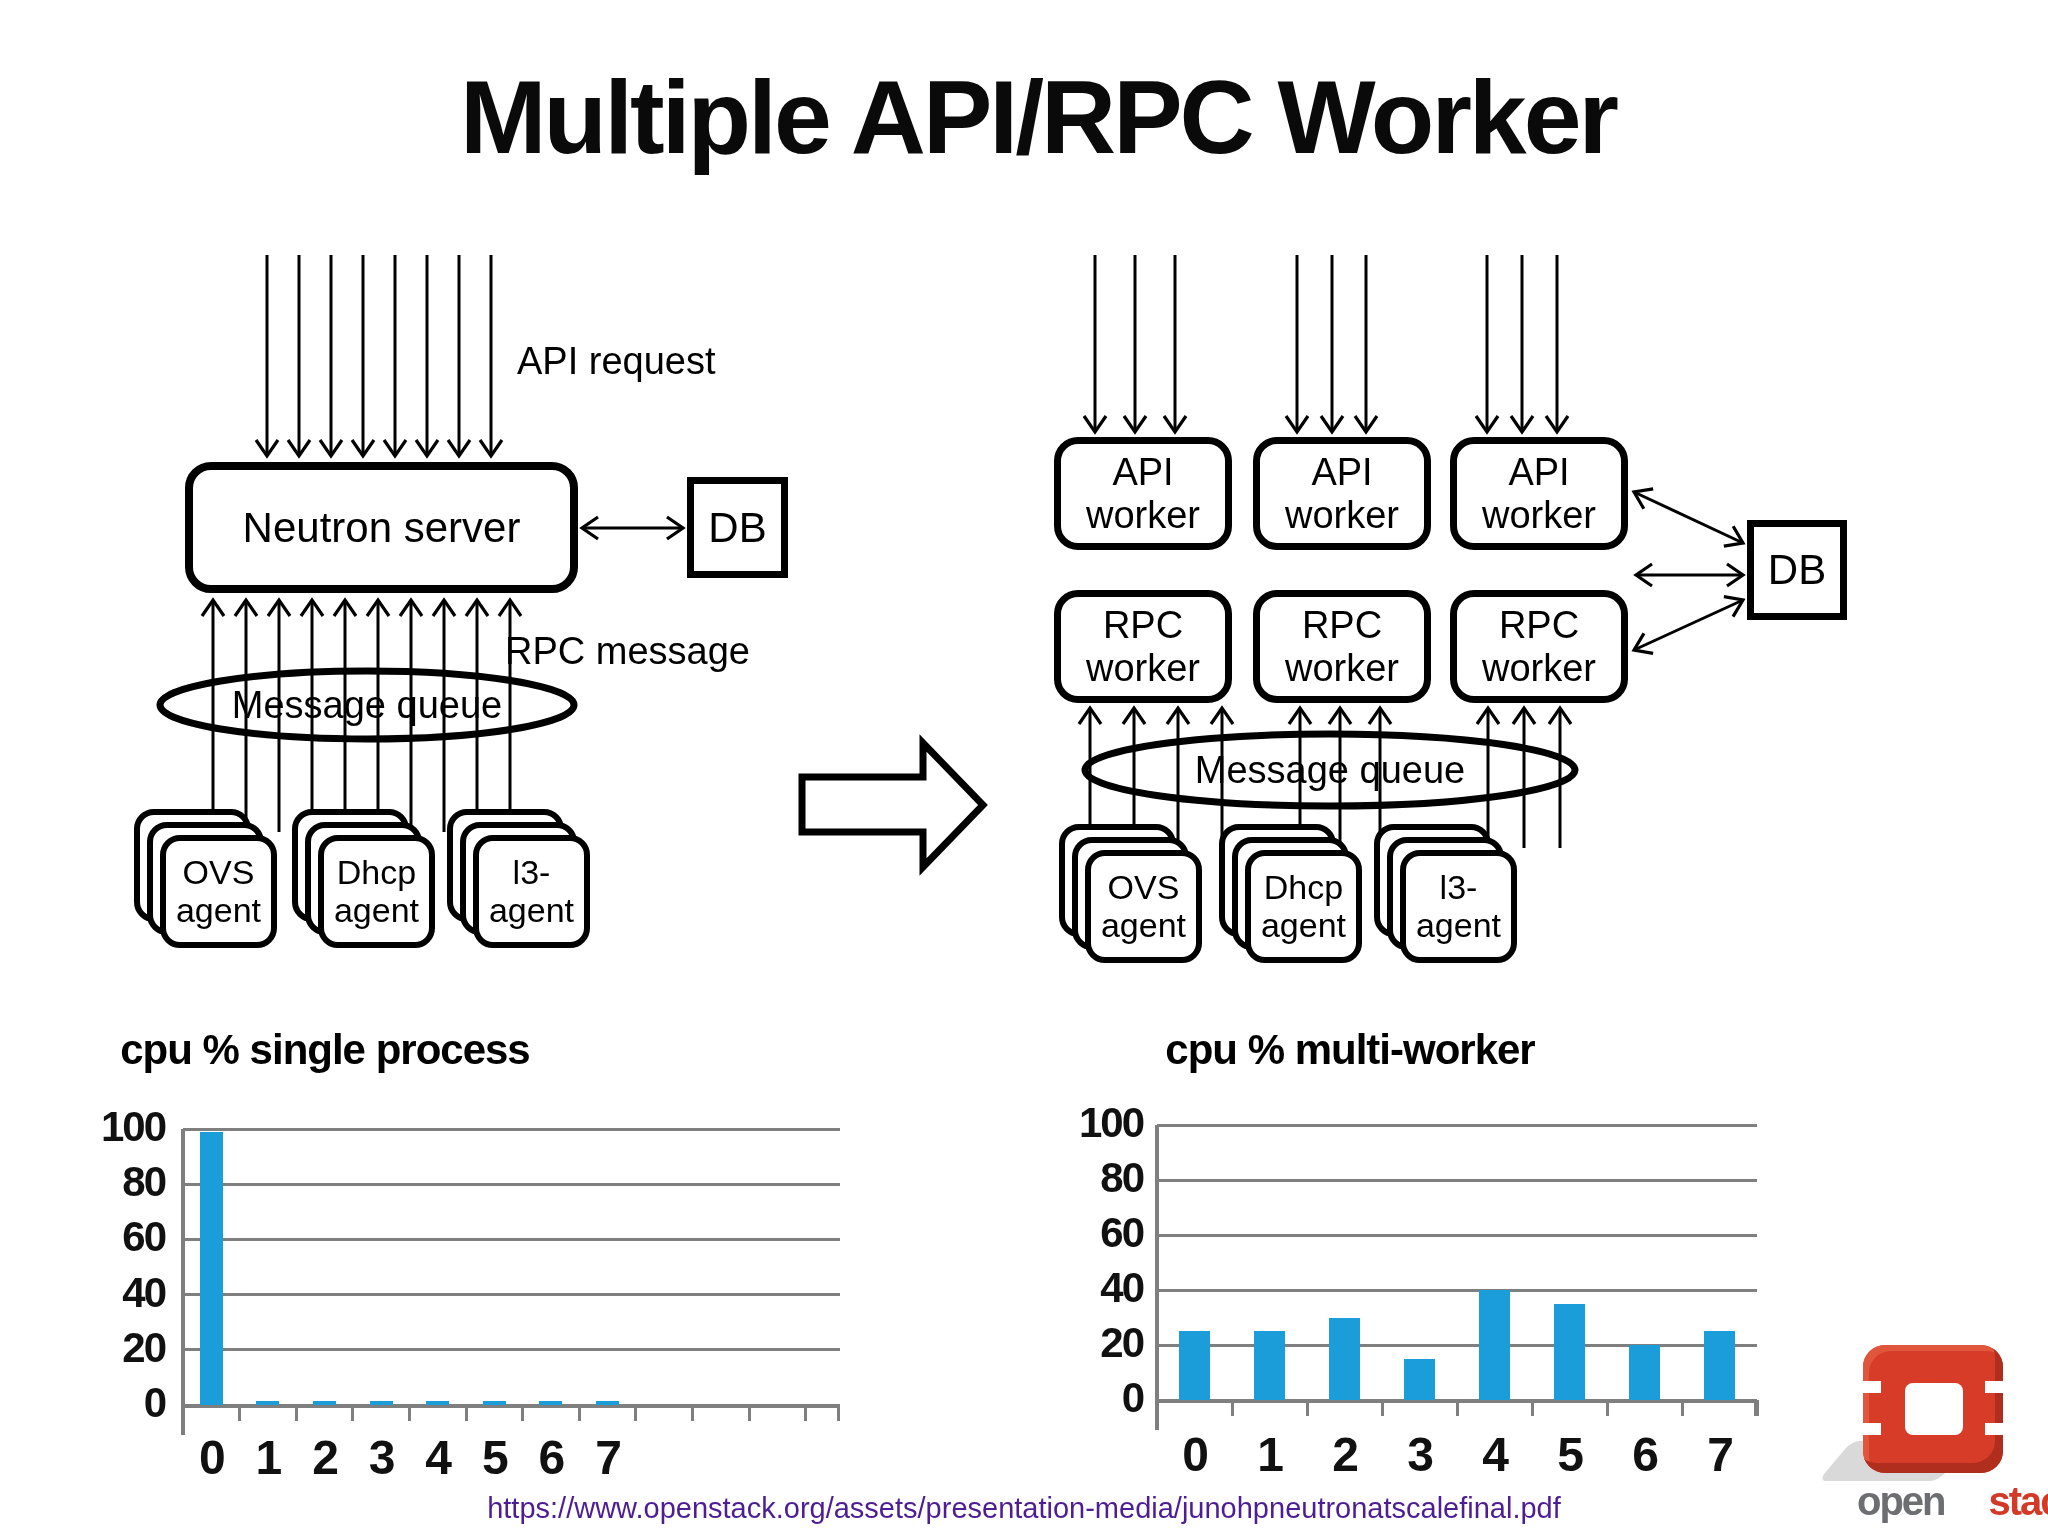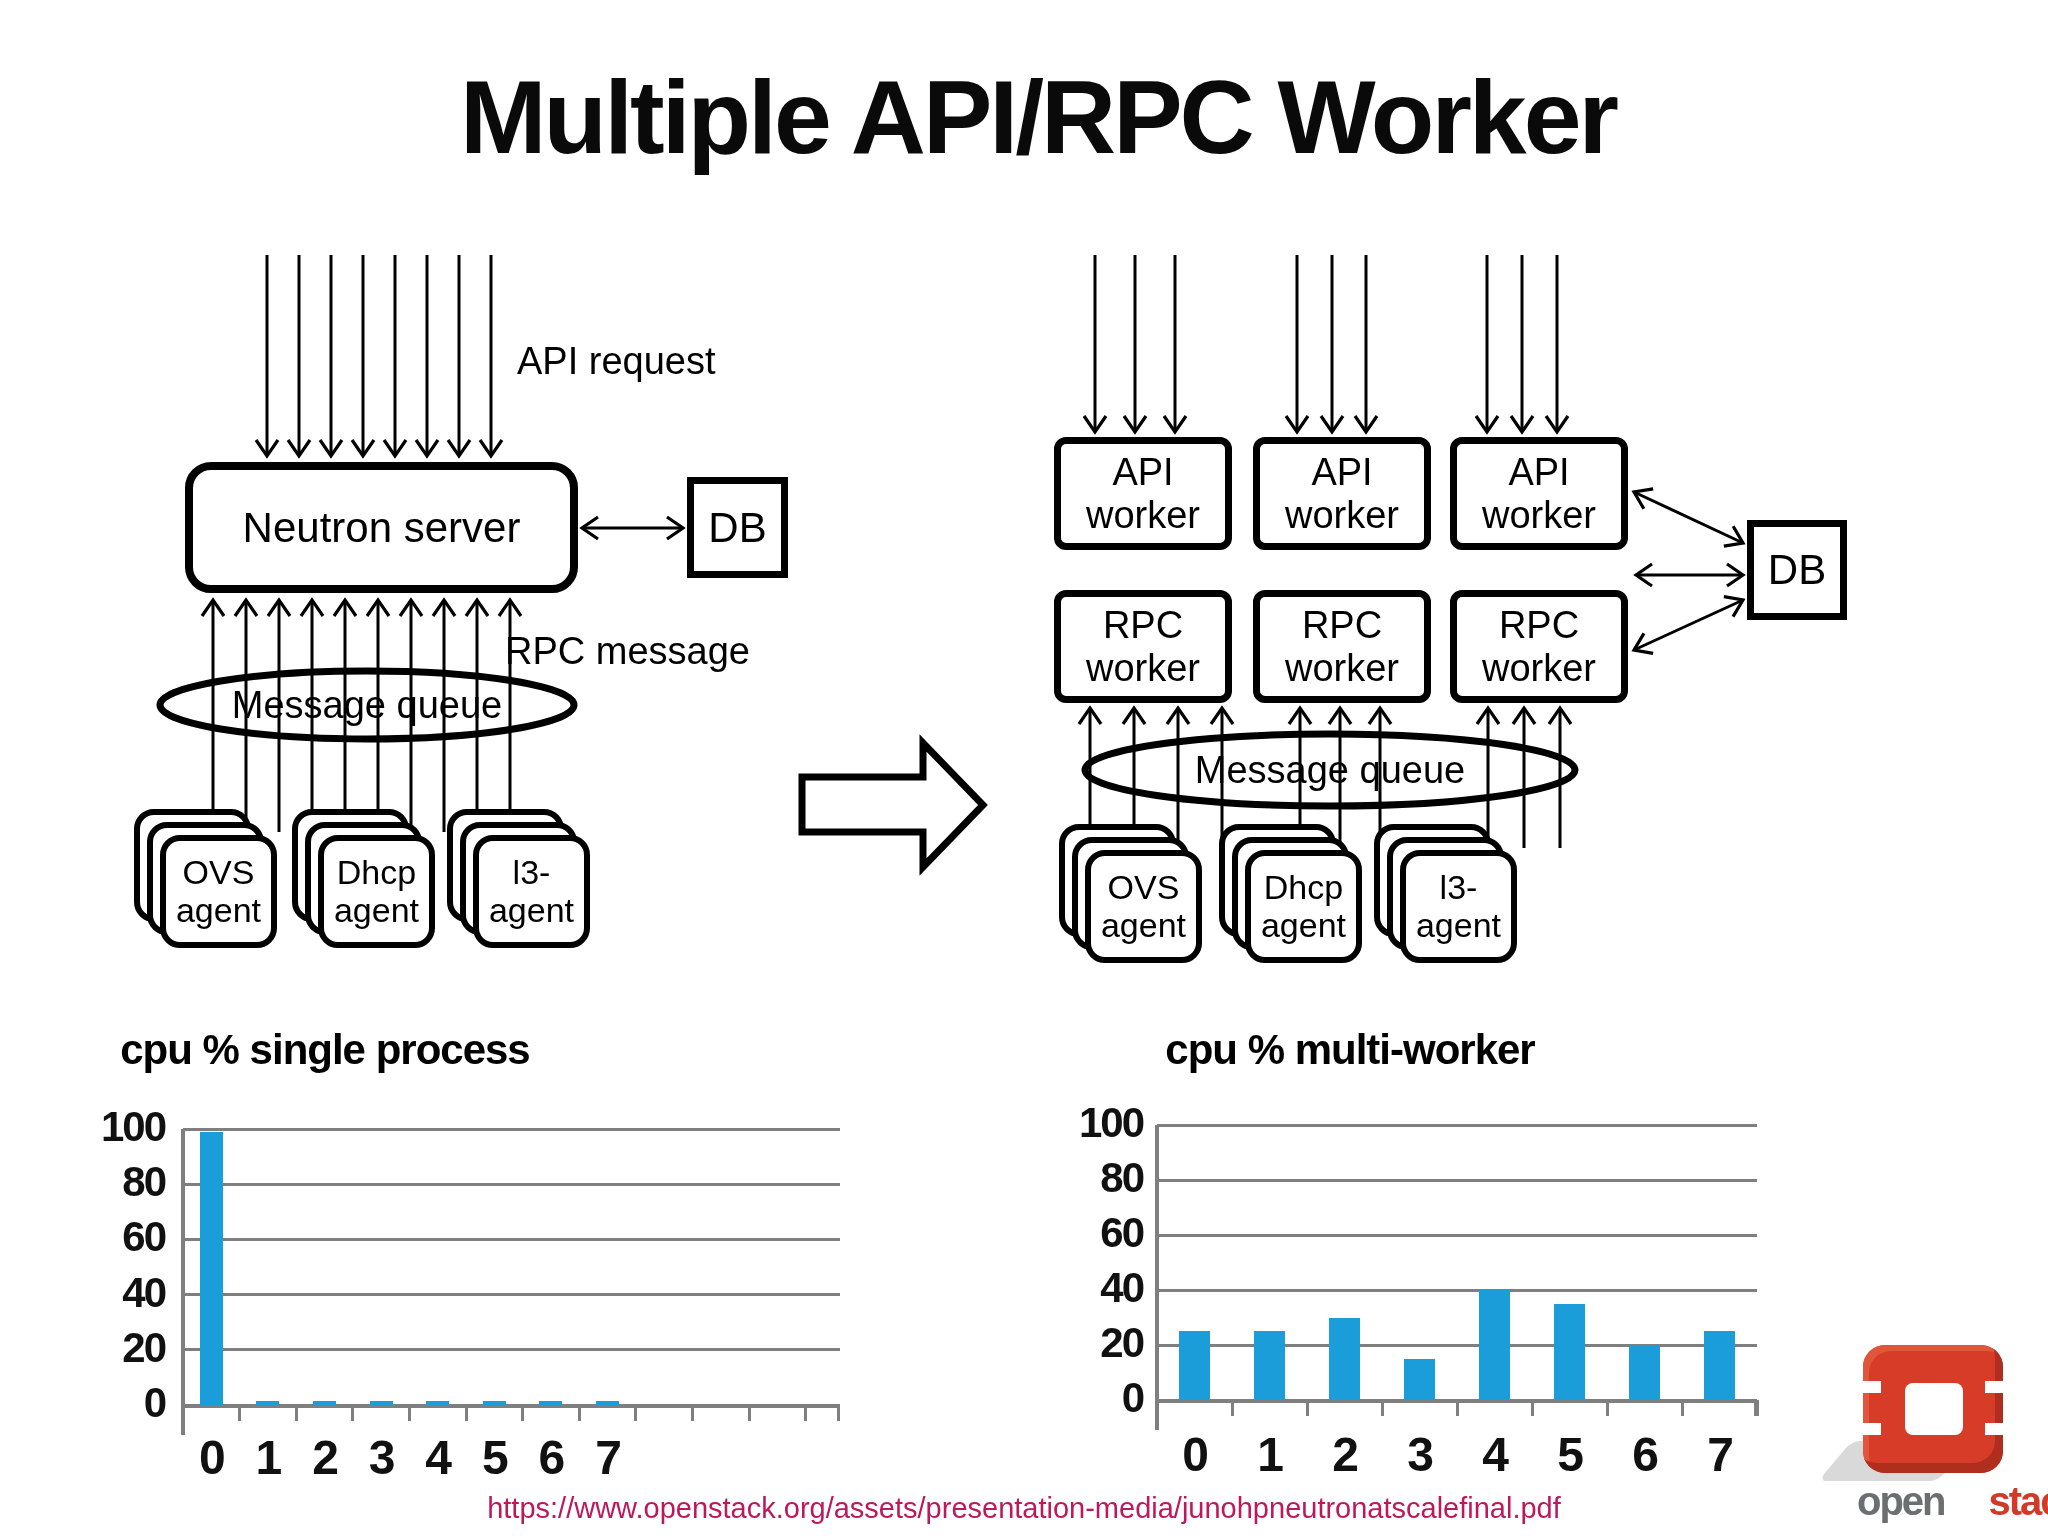--- a/index.html
+++ b/index.html
@@ -10,21 +10,21 @@
     font-size:104px;font-weight:600;letter-spacing:-3px;color:#0a0a0a;padding-left:14px;}
 
   svg.layer{position:absolute;left:0;top:0;z-index:1;}
 
   .box{position:absolute;background:#fff;border:7px solid #000;box-sizing:border-box;
        display:flex;align-items:center;justify-content:center;text-align:center;z-index:2;}
   .rounded{border-radius:26px;}
   .server-box{left:185px;top:462px;width:393px;height:131px;border-width:8px;font-size:42px;}
   .db-left{left:687px;top:477px;width:101px;height:101px;font-size:42px;}
   .db-right{left:1747px;top:520px;width:100px;height:100px;font-size:42px;}
-  .worker{width:178px;height:113px;font-size:38px;line-height:1.12;border-width:7px;border-radius:12px;}
+  .worker{width:178px;height:113px;font-size:38px;line-height:1.12;border-width:7px;border-radius:24px;}
 
   .flabel{position:absolute;z-index:3;font-size:38px;white-space:nowrap;}
   .queue-label{position:absolute;z-index:3;font-size:38px;white-space:nowrap;transform:translate(-50%,-50%);}
 
   .stack{position:absolute;z-index:2;}
   .card{position:absolute;width:117px;height:113px;background:#fff;border:6px solid #000;
         border-radius:20px;box-sizing:border-box;}
   .card-label{display:flex;align-items:center;justify-content:center;text-align:center;
         font-size:34px;line-height:1.1;padding:2px;}
 
@@ -33,21 +33,21 @@
   .gridline{position:absolute;background:#7f7f7f;z-index:1;}
   .vaxis{position:absolute;background:#7f7f7f;z-index:1;}
   .tick{position:absolute;background:#7f7f7f;z-index:1;}
   .bar{position:absolute;z-index:2;}
   .ylab{position:absolute;z-index:2;font-size:42px;font-weight:600;letter-spacing:-2px;
         text-align:right;color:#111;}
   .xlab{position:absolute;z-index:2;font-size:48px;font-weight:600;letter-spacing:-2px;
         text-align:center;color:#111;}
 
   .footer-url{position:absolute;left:0;top:1492px;width:2048px;text-align:center;
-        font-size:29px;color:#be185d;z-index:3;}
+        font-size:29px;color:#4c1d95;z-index:3;}
 
   .logo{position:absolute;left:1863px;top:1345px;z-index:3;}
   .logo-shadow{position:absolute;left:-28px;top:96px;width:120px;height:40px;background:#d9d9d9;
         transform:skewX(-40deg);border-radius:8px;z-index:0;}
   .logo-cube{position:absolute;left:0;top:0;width:140px;height:128px;background:#d63c28;
         border-radius:22px;box-shadow:inset -8px -10px 0 #b02e1d, inset 6px 6px 0 #e0563d;z-index:1;}
   .logo-hole{position:absolute;left:42px;top:38px;width:58px;height:52px;background:#fff;border-radius:8px;}
   .notch{position:absolute;background:#fff;width:22px;height:12px;}
   .logo-word{position:absolute;left:-6px;top:134px;width:180px;text-align:center;font-size:40px;
         font-weight:700;letter-spacing:-2px;white-space:nowrap;}

